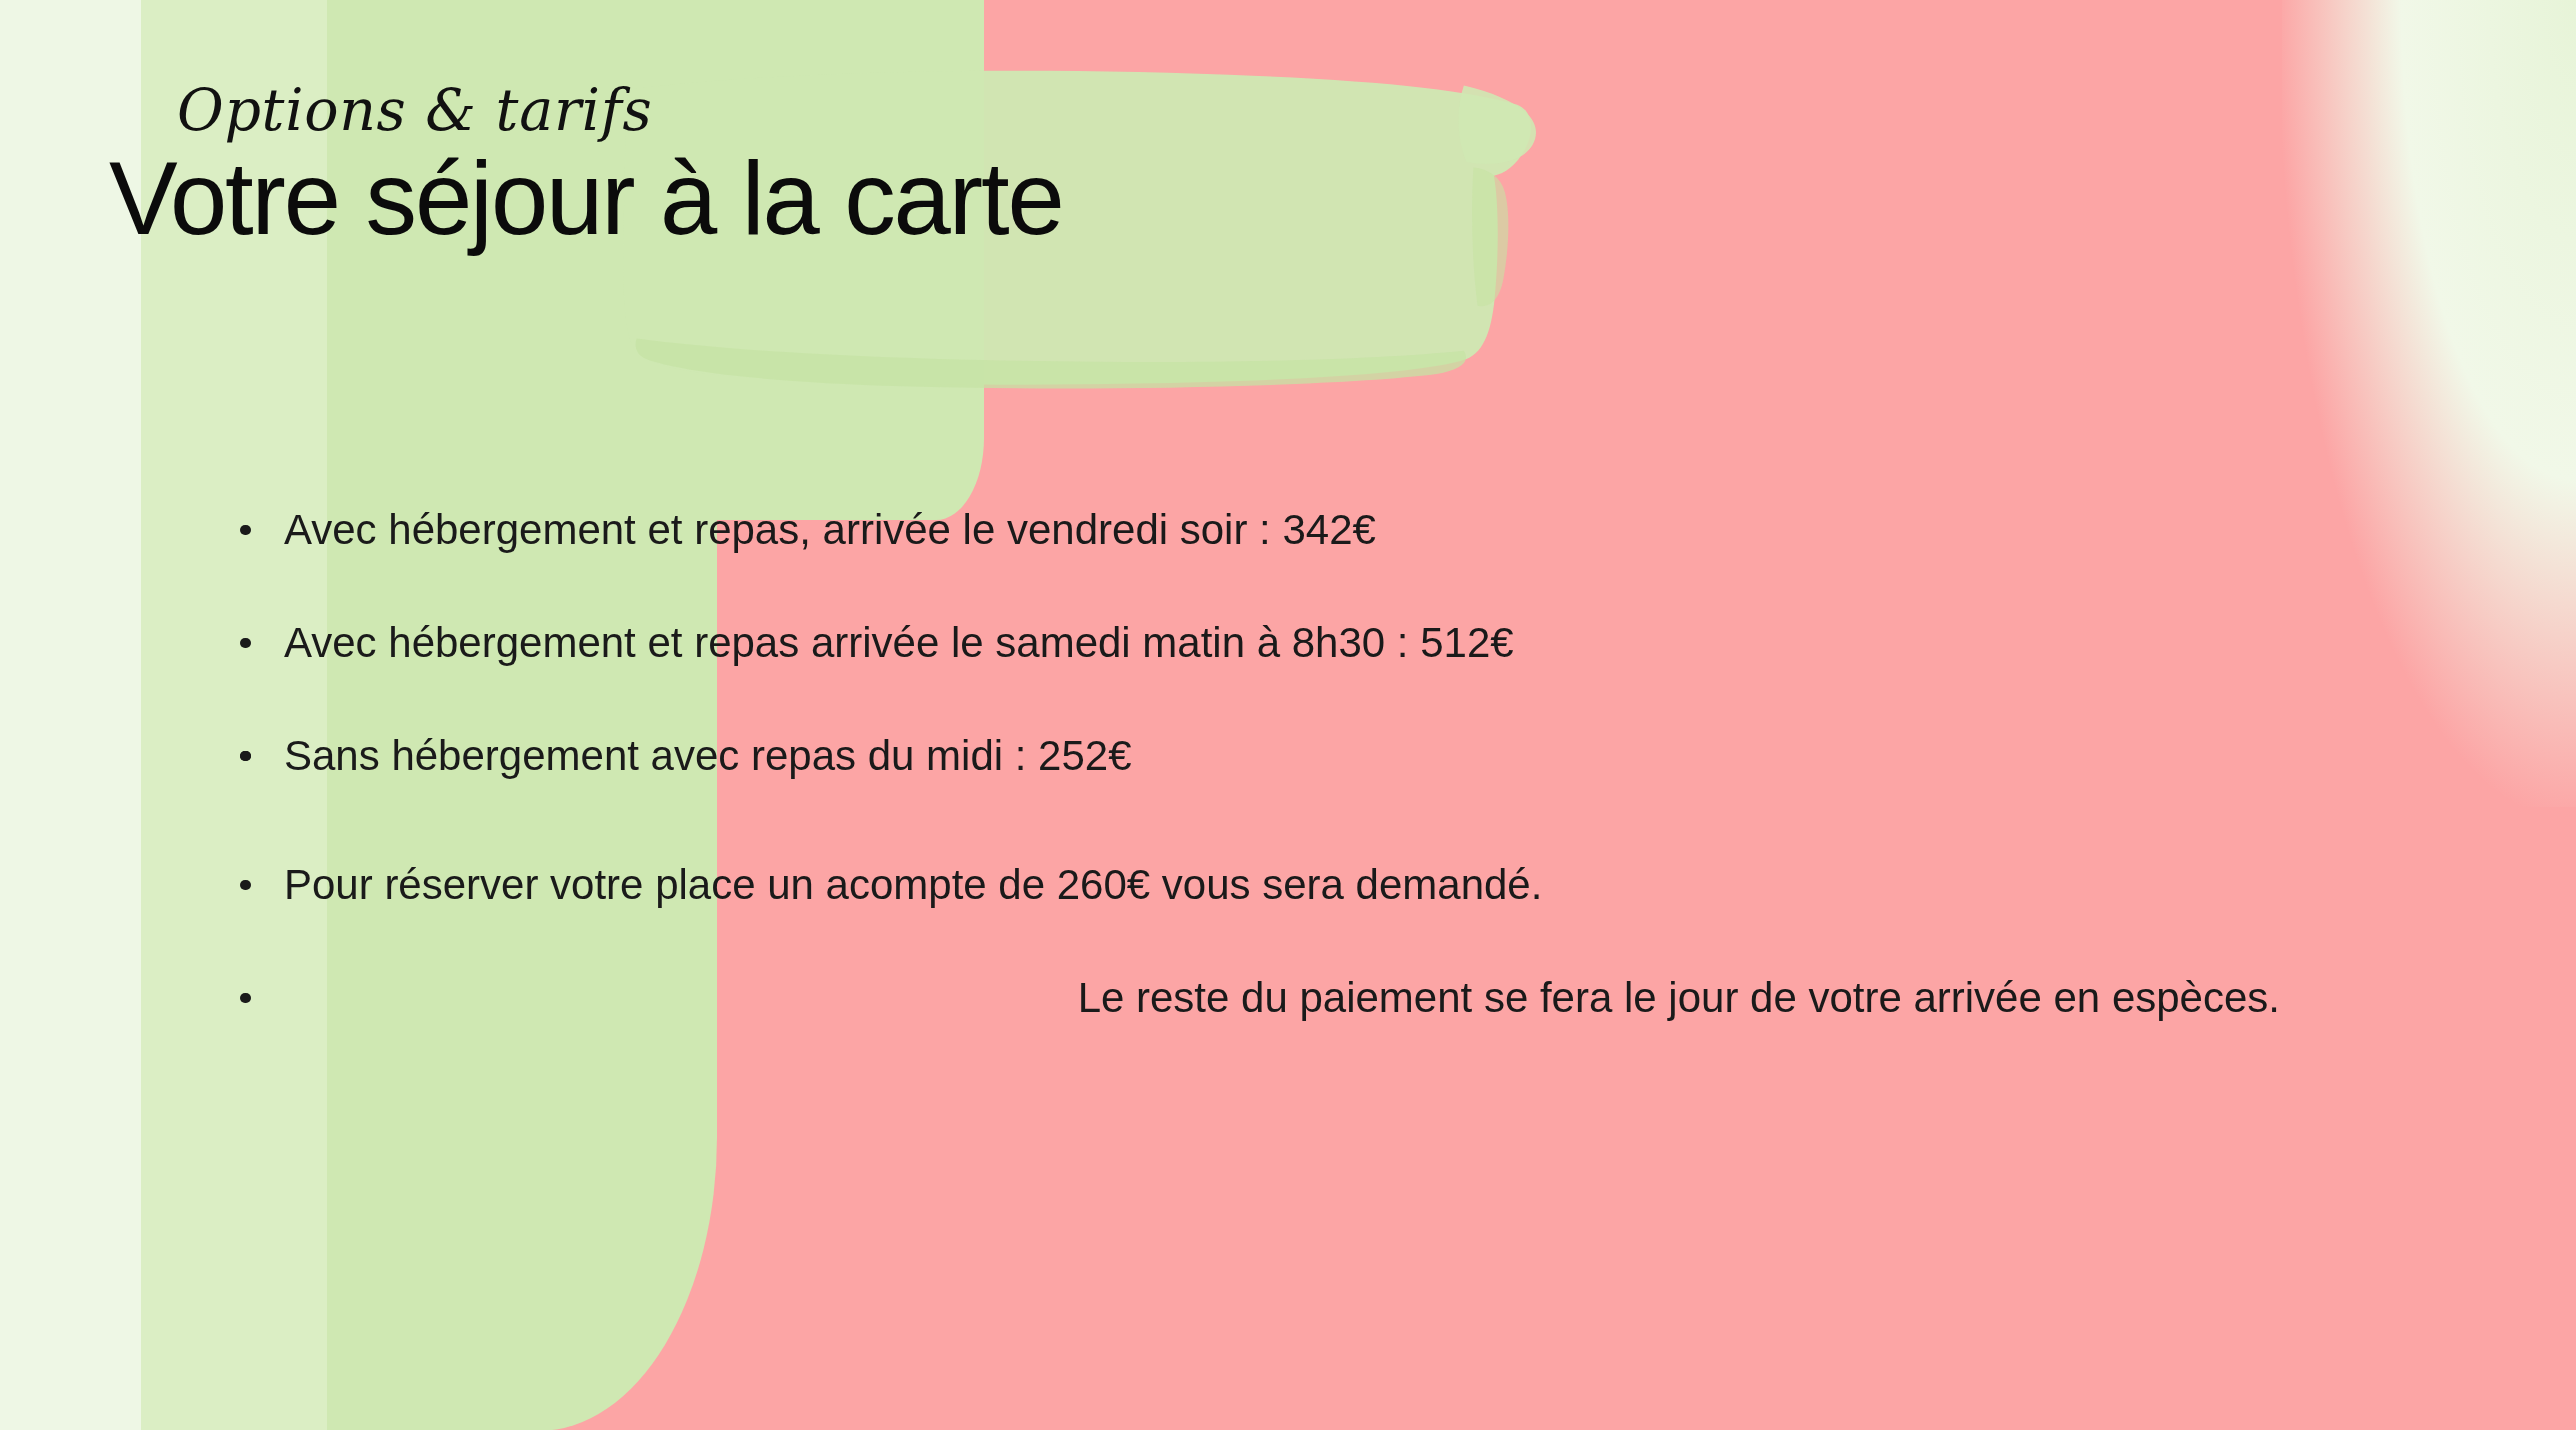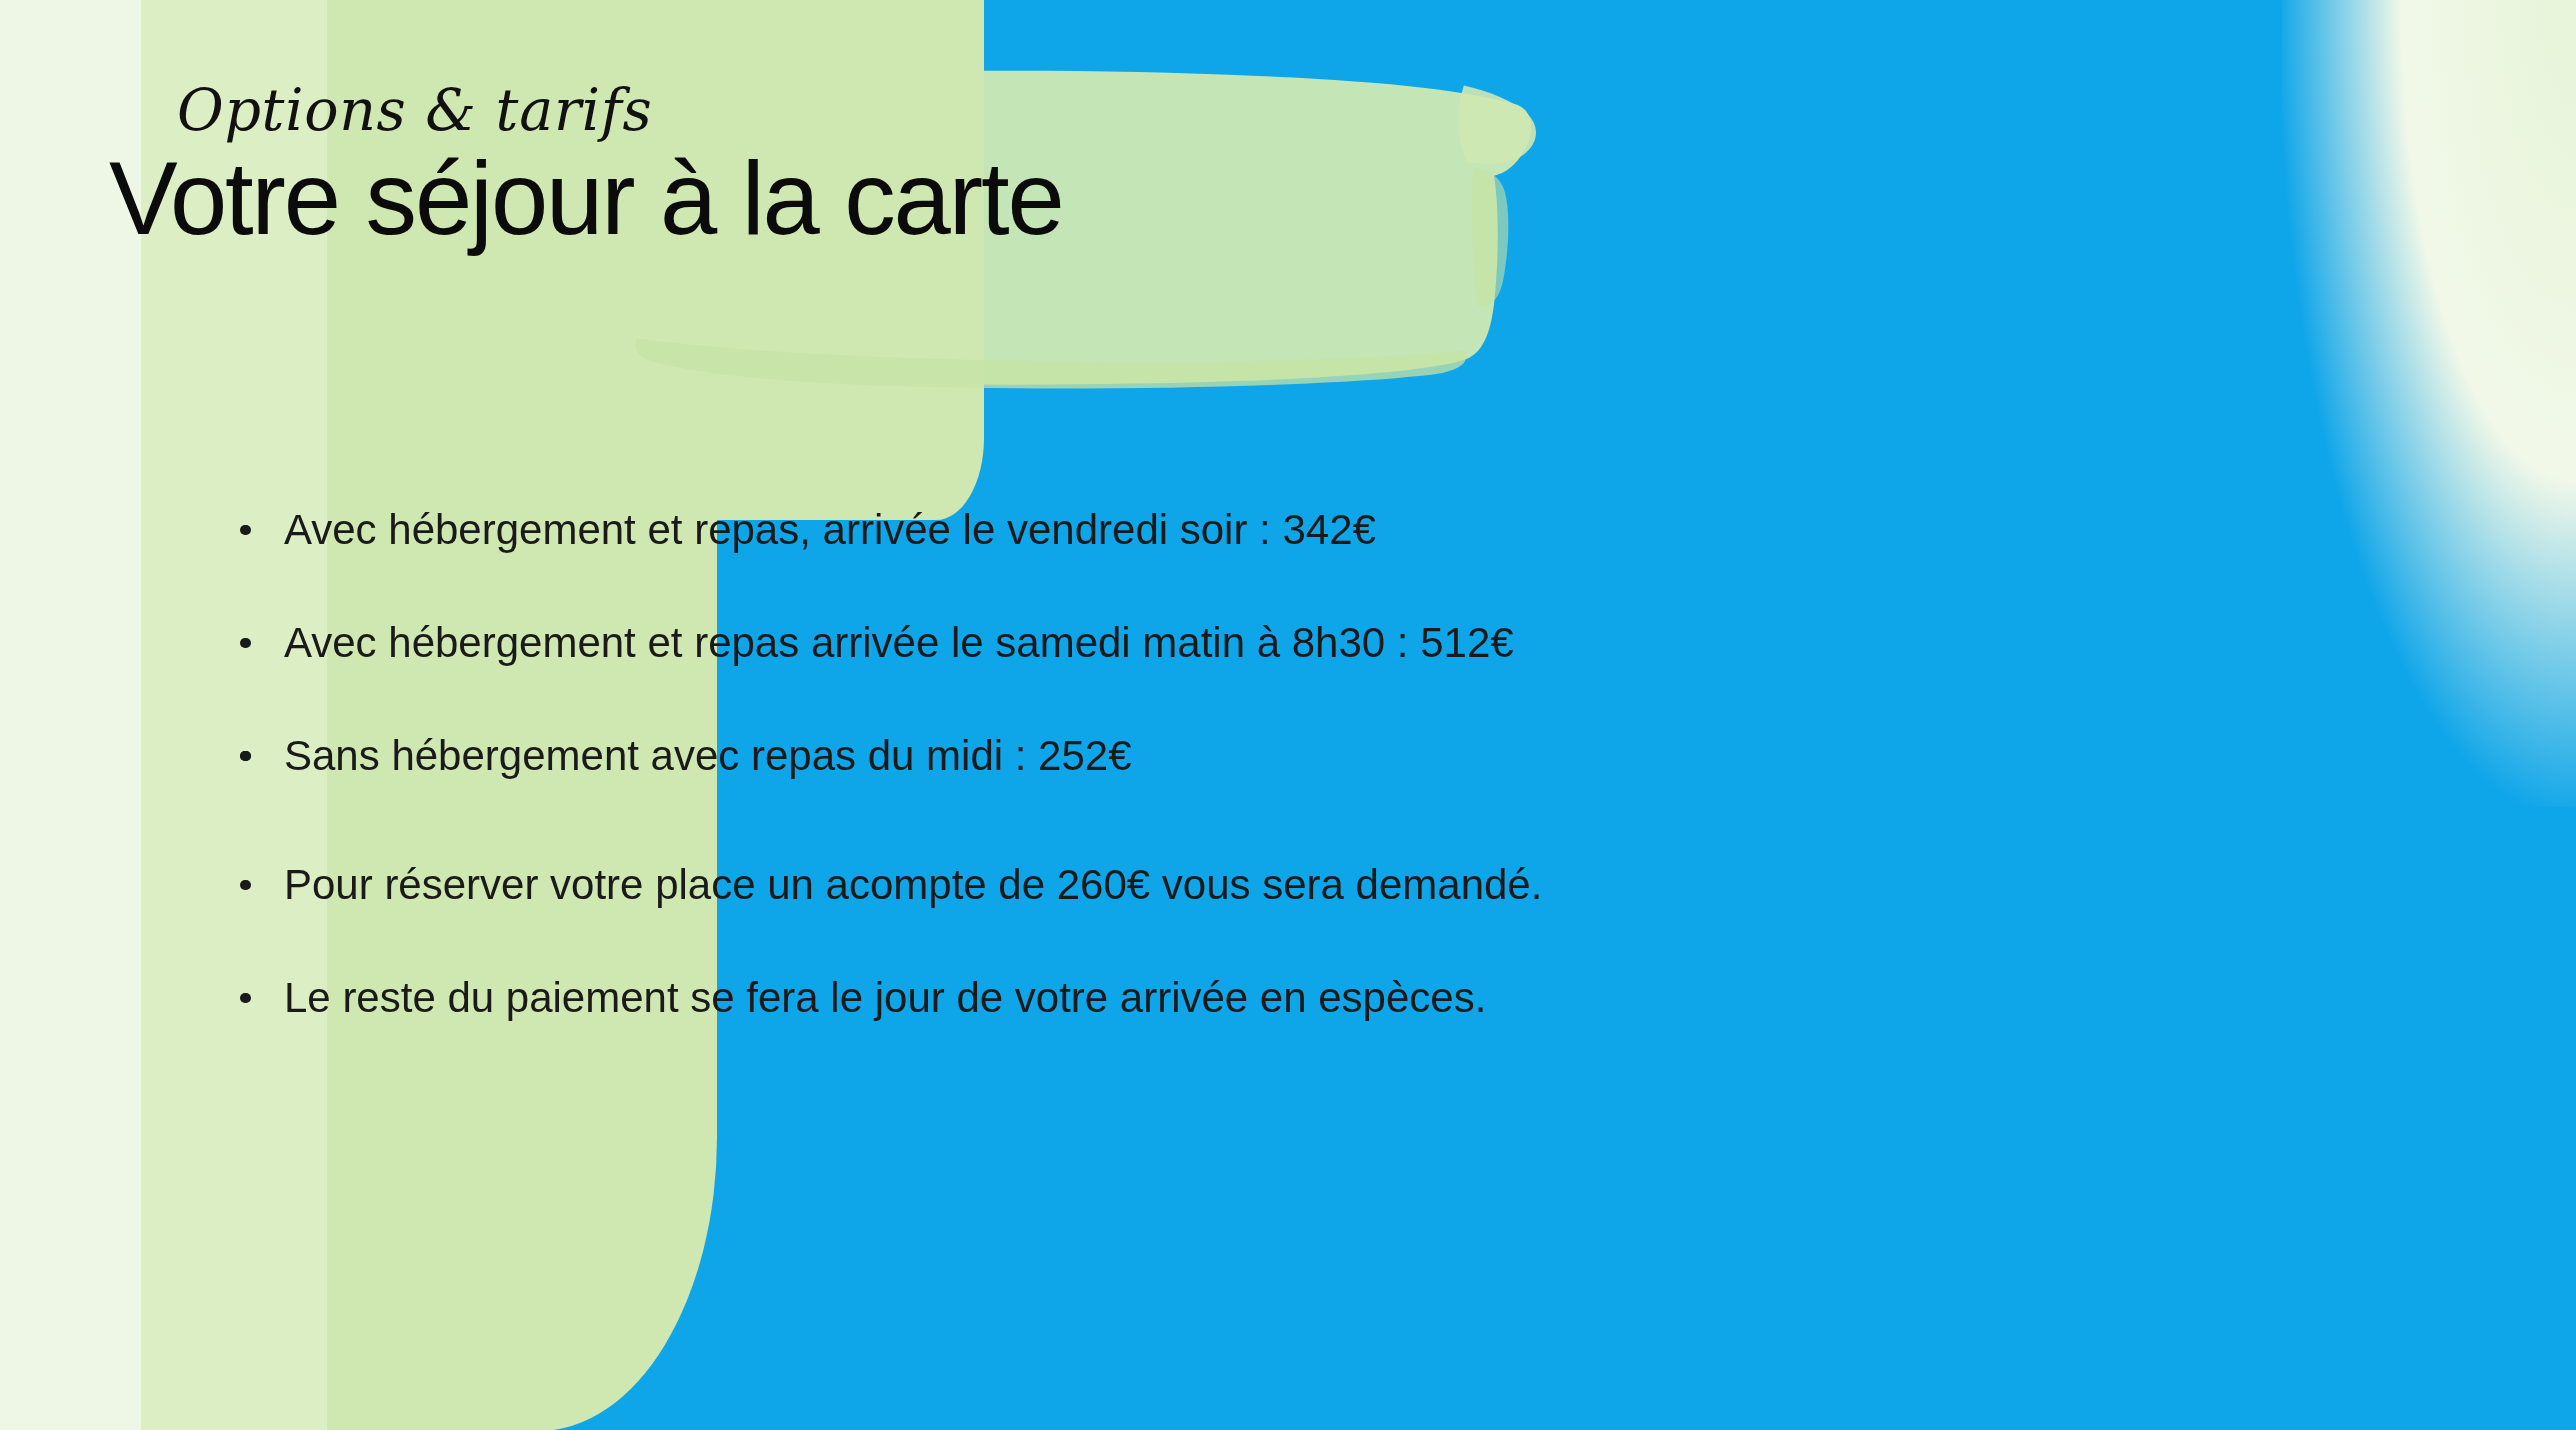--- a/index.html
+++ b/index.html
@@ -9,21 +9,21 @@
   }
 
   body {
     font-family: "Liberation Sans", sans-serif;
   }
 
   .slide {
     position: relative;
     width: 2576px;
     height: 1431px;
-    background: #0ea5e9;
+    background: #fca5a5;
     overflow: hidden;
   }
 
   
 
   .bg-left-pale {
     position: absolute;
     left: 0;
     top: 0;
     width: 149px;
@@ -142,20 +142,21 @@
     border-radius: 50%;
     background: #1a1a1a;
   }
 
   .bullet.gap-before {
     margin-top: 82px;
   }
 
   .bullet:last-child {
     margin-bottom: 0;
+    text-align: right;
   }
 </style>
 </head>
 <body>
 
 <div class="slide">
 
   <div class="bg-left-pale"></div>
   <div class="bg-band-light"></div>
   <div class="bg-band-main"></div>

